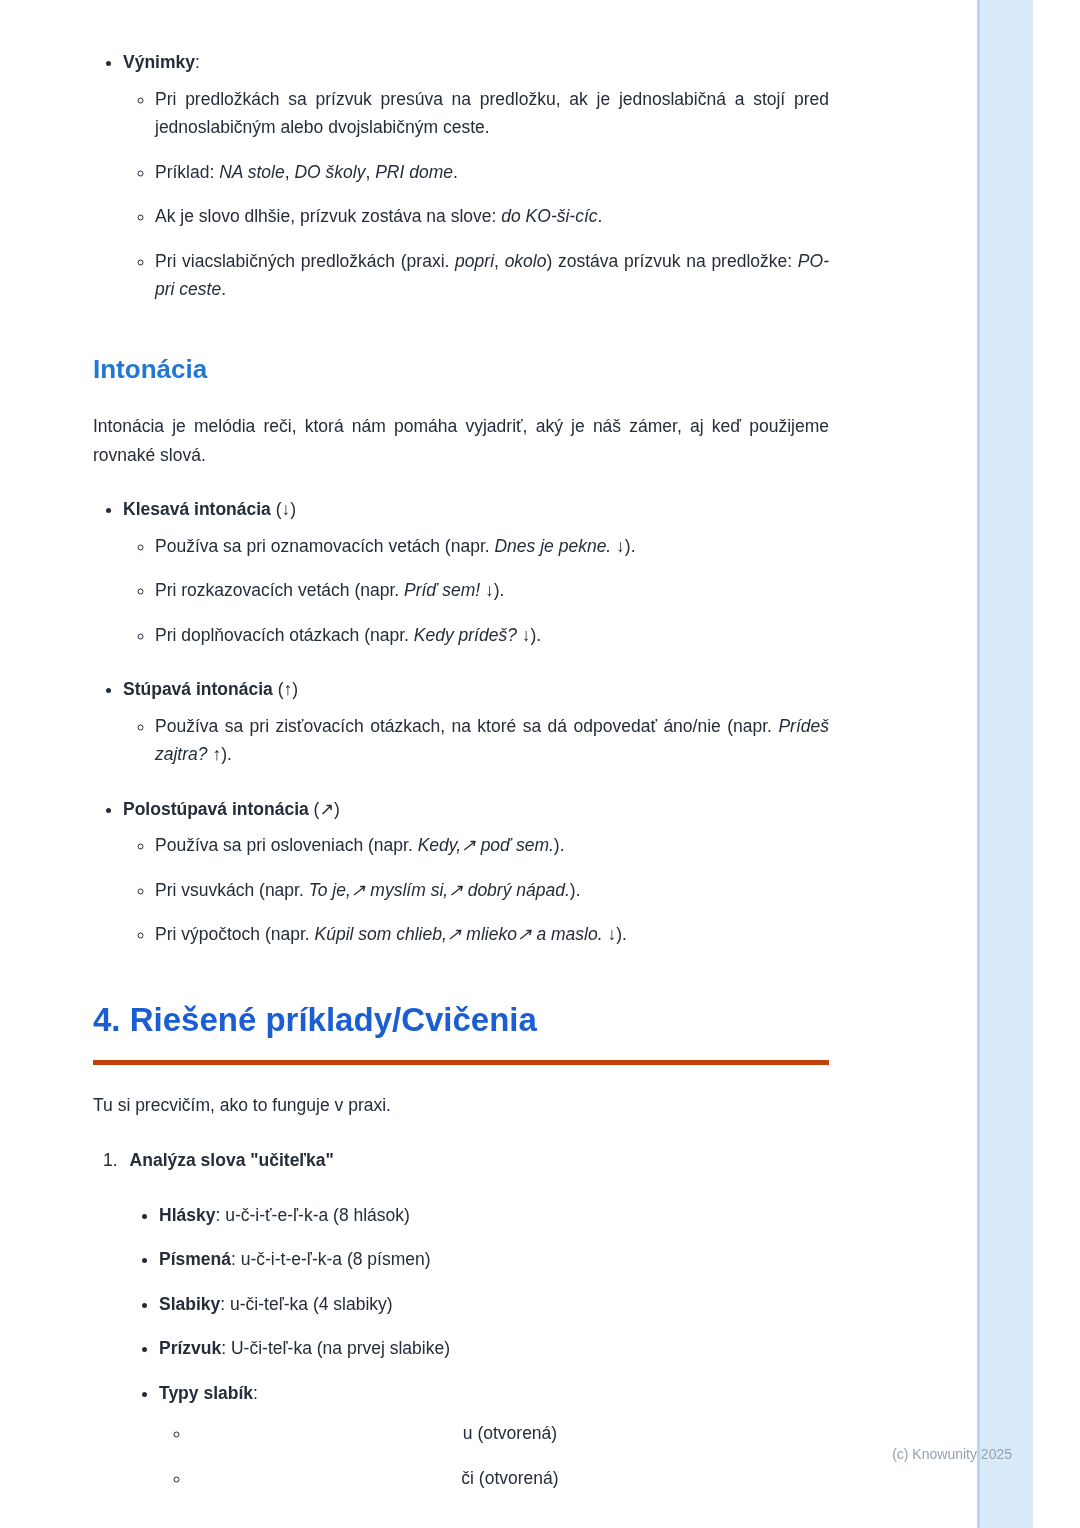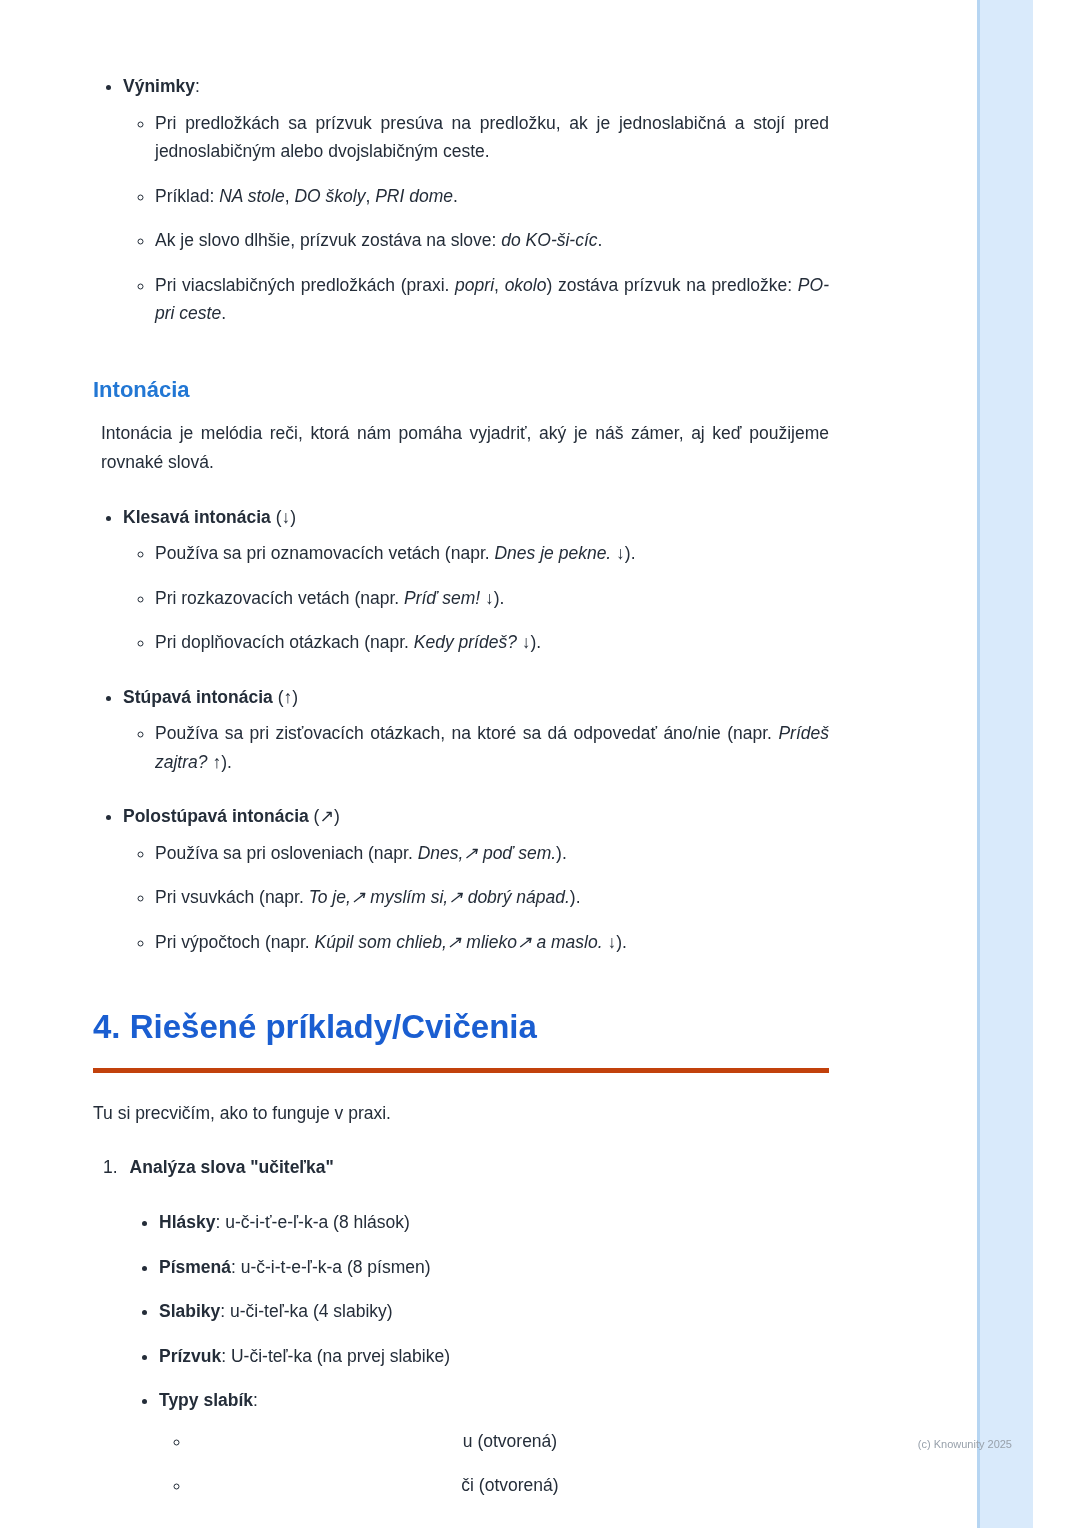--- a/index.html
+++ b/index.html
@@ -7,49 +7,49 @@
   body { font-family:"Liberation Sans", sans-serif; }
   .page {
     position:relative; width:1080px; height:1528px;
     background:#ffffff; overflow:hidden;
   }
   .stripe {
     position:absolute; top:0; right:47px; width:56px; height:100%;
     background:#d9eafb; border-left:3px solid #b6d5f2; z-index:0;
   }
   .content {
-    position:relative; z-index:1; width:736px; margin-left:93px; padding-top:72px;
+    position:relative; z-index:1; width:736px; margin-left:93px; padding-top:48px;
     color:#242d39; font-size:17.5px; line-height:1.63;
   }
   ul { list-style-position:outside; }
   .l1 { list-style-type:disc; padding-left:30px; }
   .l1 > li { margin-bottom:26px; }
   .l2 { list-style-type:circle; padding-left:32px; margin-top:8px; }
   .l2 > li { margin-bottom:16px; text-align:justify; }
   .l3 { list-style-type:circle; padding-left:32px; margin-top:12px;text-align:center; }
   .l3 > li { margin-bottom:16px; }
   .bd { font-weight:700; }
   .it { font-style:italic; }
   h2.sec {
-    font-size:22px; color:#2277d4; font-weight:700;
-    margin:44px 0 12px;
+    font-size:26px; color:#2277d4; font-weight:700;
+    margin:44px 0 22px;
   }
-  p.intro { text-align:justify; margin-bottom:26px;margin-left:8px; }
+  p.intro { text-align:justify; margin-bottom:26px; }
   h1.big {
     font-size:33px; color:#1a5ed1; font-weight:700;
     margin:44px 0 26px; padding-bottom:14px;
     border-bottom:5px solid #c2410c;
   }
   p.plain { margin-bottom:26px; }
   .numrow { display:flex; gap:12px; margin:0 0 26px 10px; }
   .analysis { margin-left:36px; }
   .analysis > li { margin-bottom:16px; }
   .copyright {
-    position:absolute; right:68px; bottom:78px; z-index:2;
-    font-size:11px; color:#98a1ab;margin-top:44px;
+    position:absolute; right:68px; bottom:66px; z-index:2;
+    font-size:14px; color:#98a1ab;margin-top:44px;
   }
 </style>
 </head>
 <body>
 
 <div class="page">
   <div class="stripe"></div>
 
   <div class="content">
 
@@ -80,21 +80,21 @@
       </li>
       <li>
         <div><span class="bd">Stúpavá intonácia</span><span> (↑)</span></div>
         <ul class="l2">
           <li><span>Používa sa pri zisťovacích otázkach, na ktoré sa dá odpovedať áno/nie (napr. </span><span class="it">Prídeš zajtra?</span><span> ↑).</span></li>
         </ul>
       </li>
       <li>
         <div><span class="bd">Polostúpavá intonácia</span><span> (↗)</span></div>
         <ul class="l2">
-          <li><span>Používa sa pri osloveniach (napr. </span><span class="it">Dnes,↗ poď sem.</span><span>).</span></li>
+          <li><span>Používa sa pri osloveniach (napr. </span><span class="it">Kedy,↗ poď sem.</span><span>).</span></li>
           <li><span>Pri vsuvkách (napr. </span><span class="it">To je,↗ myslím si,↗ dobrý nápad.</span><span>).</span></li>
           <li><span>Pri výpočtoch (napr. </span><span class="it">Kúpil som chlieb,↗ mlieko↗ a maslo.</span><span> ↓).</span></li>
         </ul>
       </li>
     </ul>
 
     <h1 class="big">4. Riešené príklady/Cvičenia</h1>
 
     <p class="plain">Tu si precvičím, ako to funguje v praxi.</p>
 

